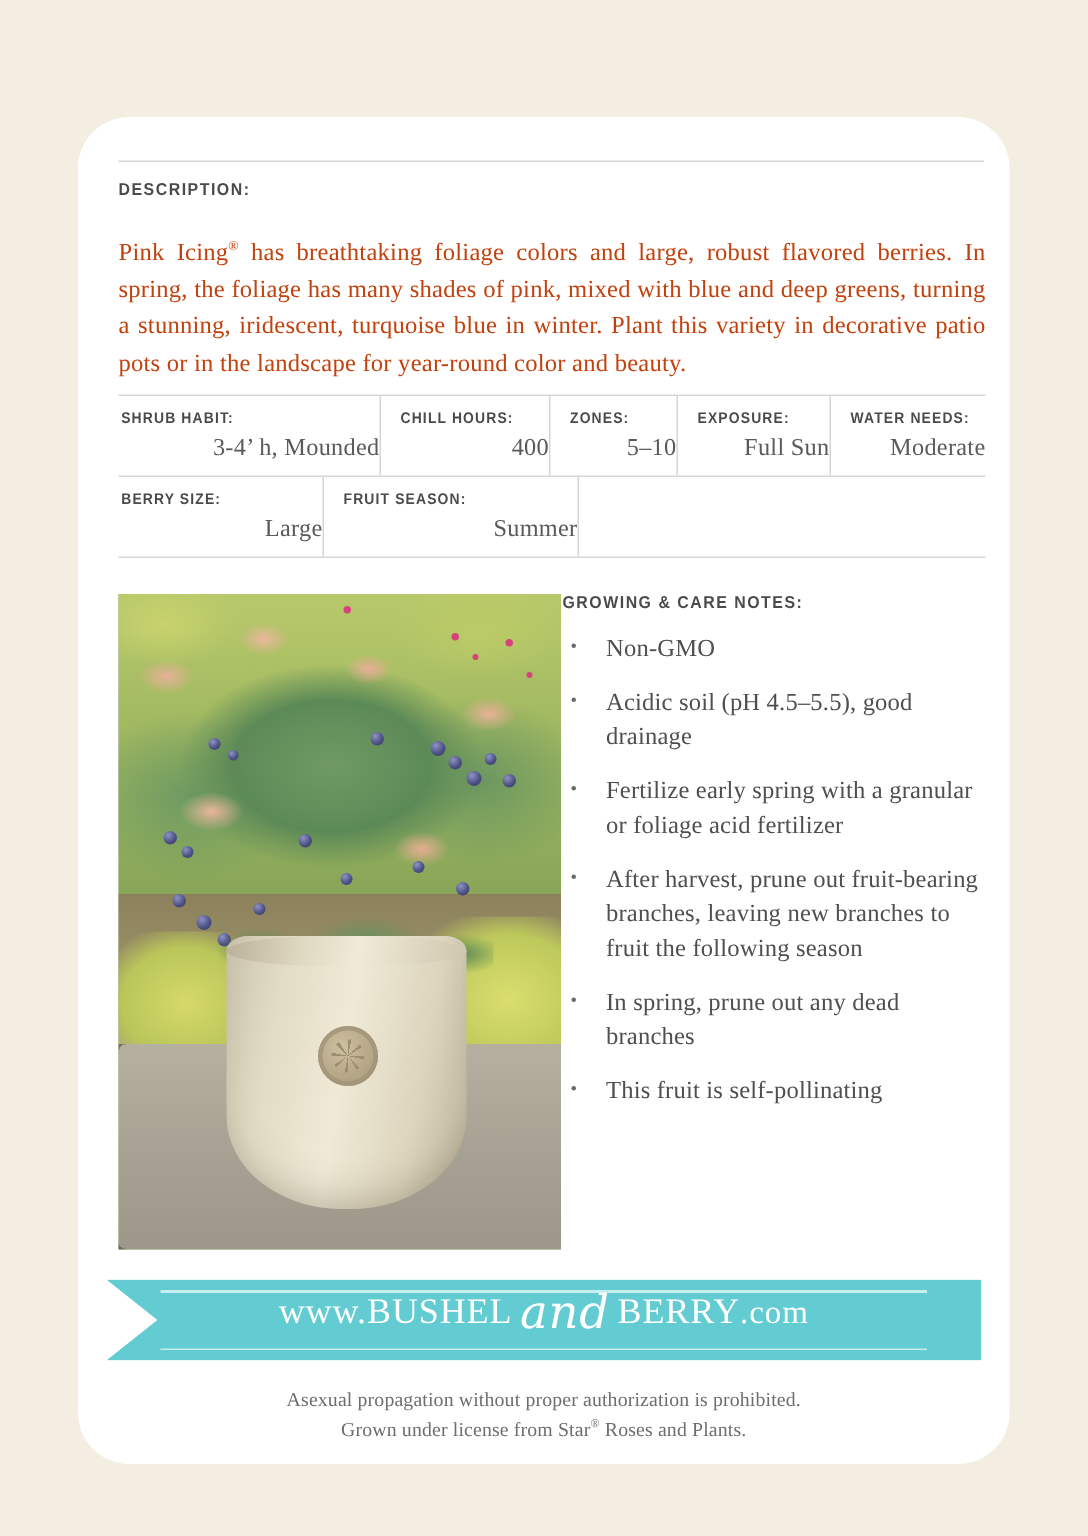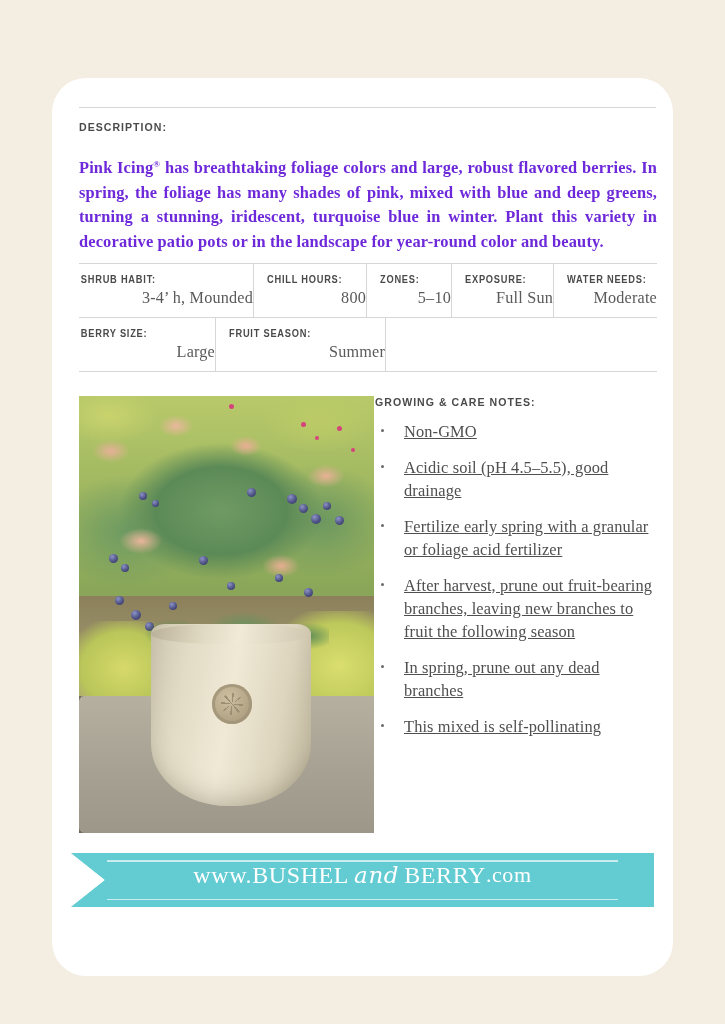--- a/index.html
+++ b/index.html
@@ -57,24 +57,23 @@
   }
 
   
   #desc-body {
     position: absolute;
     left: 27px;
     top: 62px;
     width: 578px;
     font-size: 16.4px;
     line-height: 24.5px;
-    color: #6d28d9;
+    color: #c2410c;
     text-align: justify;
     letter-spacing: 0.15px;
-    font-weight: bold;
   }
   #desc-body sup {
     font-size: 9px;
     vertical-align: super;
     line-height: 0;
   }
 
   
   #spec-table {
     position: absolute;
@@ -256,21 +255,20 @@
     padding: 0;
   }
   ul.notes-list li {
     position: relative;
     padding-left: 29px;
     margin-bottom: 13px;
     font-size: 16.4px;
     line-height: 23px;
     color: #4F4F4F;
     letter-spacing: 0.12px;
-    text-decoration: underline;
   }
   ul.notes-list li .bullet {
     position: absolute;
     left: 6px;
     top: 9px;
     width: 3px;
     height: 3px;
     background: #6A6A6A;
     border-radius: 50%;
   }
@@ -309,21 +307,21 @@
     align-items: center;
     justify-content: center;
     color: #FFFFFF;
     font-size: 24px;
     letter-spacing: 0.6px;
     white-space: nowrap;
   }
   #ribbon-text .and {
     font-style: italic;
     font-family: "DejaVu Serif", serif;
-    font-size: 23px;
+    font-size: 31px;
     padding: 0 5px;
   }
   #ribbon-text .lc { font-size: 22px; }
 
   
   #footer {
     position: absolute;
     left: 0;
     top: 845px;
     width: 621px;
@@ -348,21 +346,21 @@
 
   <div id="spec-table">
 
     <div class="spec-row">
       <div class="spec-cell r1c0">
         <div class="lbl">SHRUB HABIT:</div>
         <div class="val">3-4’ h, Mounded</div>
       </div>
       <div class="spec-cell r1c1">
         <div class="lbl">CHILL HOURS:</div>
-        <div class="val">800</div>
+        <div class="val">400</div>
       </div>
       <div class="spec-cell r1c2">
         <div class="lbl">ZONES:</div>
         <div class="val">5–10</div>
       </div>
       <div class="spec-cell r1c3">
         <div class="lbl">EXPOSURE:</div>
         <div class="val">Full Sun</div>
       </div>
       <div class="spec-cell r1c4 noborder">
@@ -424,31 +422,35 @@
   </div>
 
   <div id="notes">
     <div id="notes-head" class="sec-head">GROWING &amp; CARE NOTES:</div>
     <ul class="notes-list">
       <li><span class="bullet"></span><span>Non-GMO</span></li>
       <li><span class="bullet"></span><span>Acidic soil (pH 4.5–5.5), good drainage</span></li>
       <li><span class="bullet"></span><span>Fertilize early spring with a granular or foliage acid fertilizer</span></li>
       <li><span class="bullet"></span><span>After harvest, prune out fruit-bearing branches, leaving new branches to fruit the following season</span></li>
       <li><span class="bullet"></span><span>In spring, prune out any dead branches</span></li>
-      <li><span class="bullet"></span><span>This mixed is self-pollinating</span></li>
+      <li><span class="bullet"></span><span>This fruit is self-pollinating</span></li>
     </ul>
   </div>
 
   <div id="ribbon">
     <div id="ribbon-inner">
       <div class="ribbon-line t"></div>
       <div class="ribbon-line b"></div>
     </div>
     <div id="ribbon-text">
         <span>www.BUSHEL</span>
         <span class="and">and</span>
         <span>BERRY</span>
         <span class="lc">.com</span>
       </div>
   </div>
 
+  <div id="footer">
+    <div>Asexual propagation without proper authorization is prohibited.</div>
+    <div><span>Grown under license from Star</span><sup>®</sup><span> Roses and Plants.</span></div>
+  </div>
 
 </div>
 
 </body></html>

